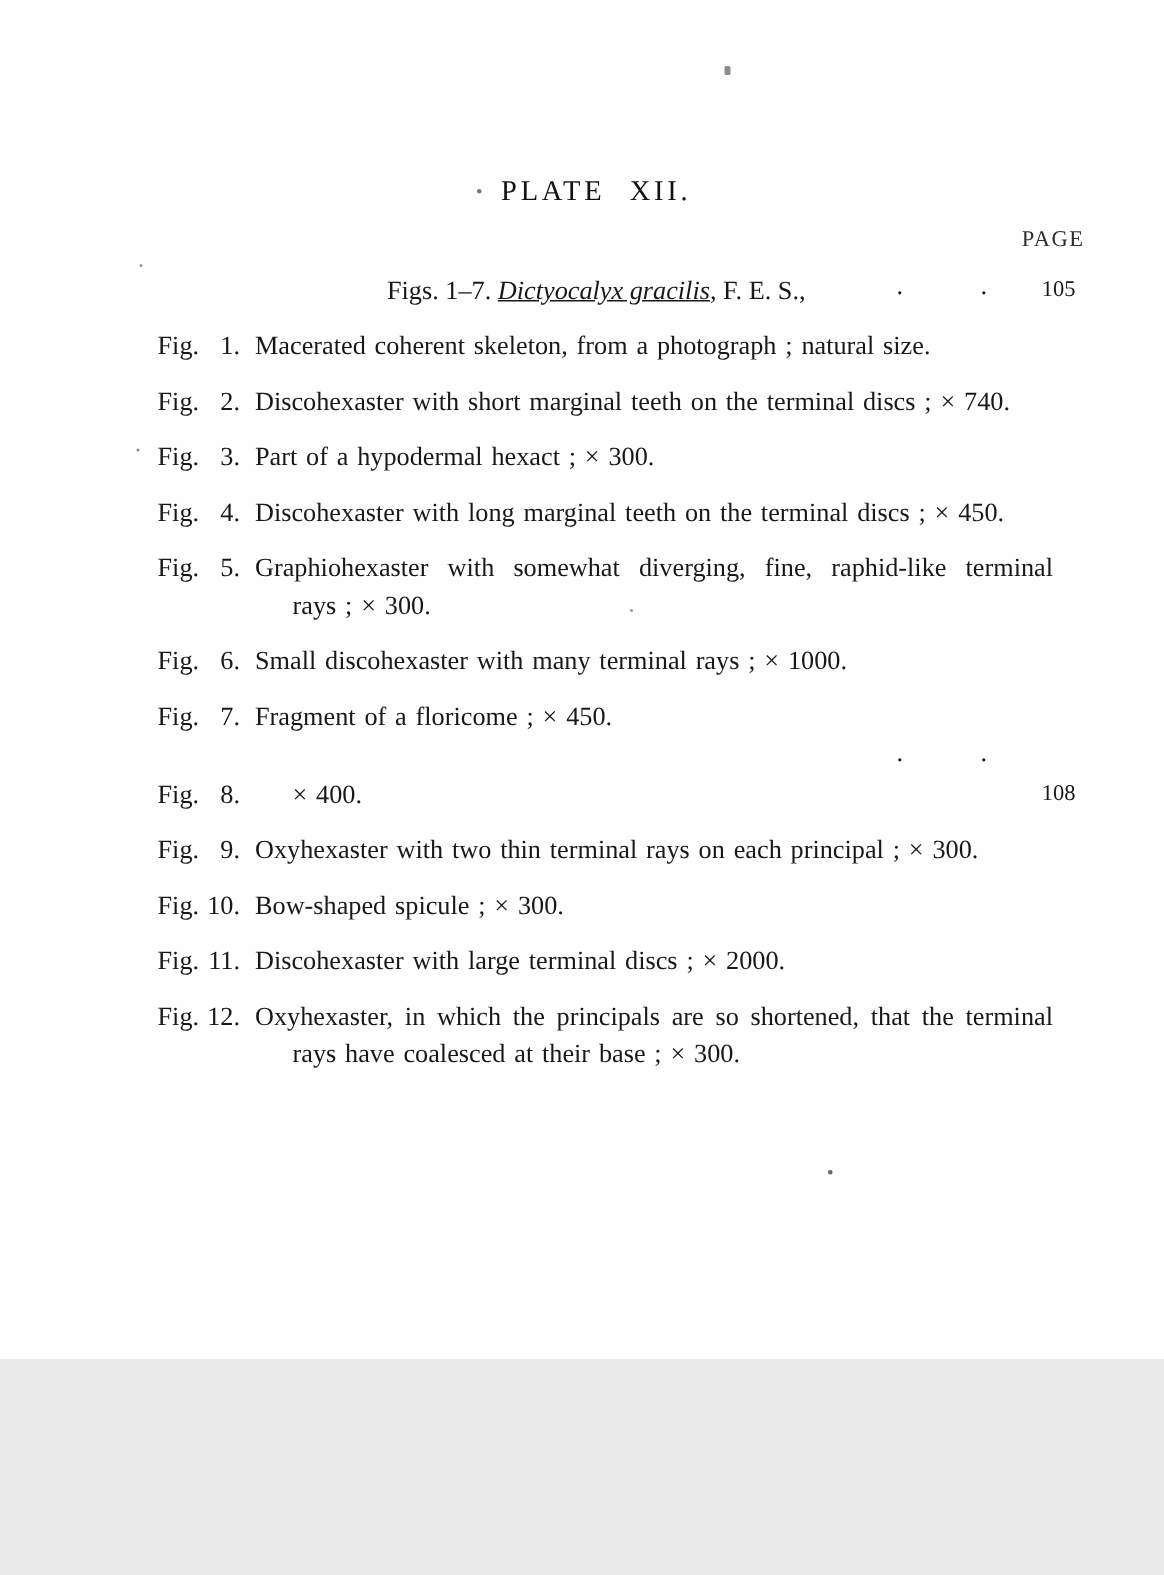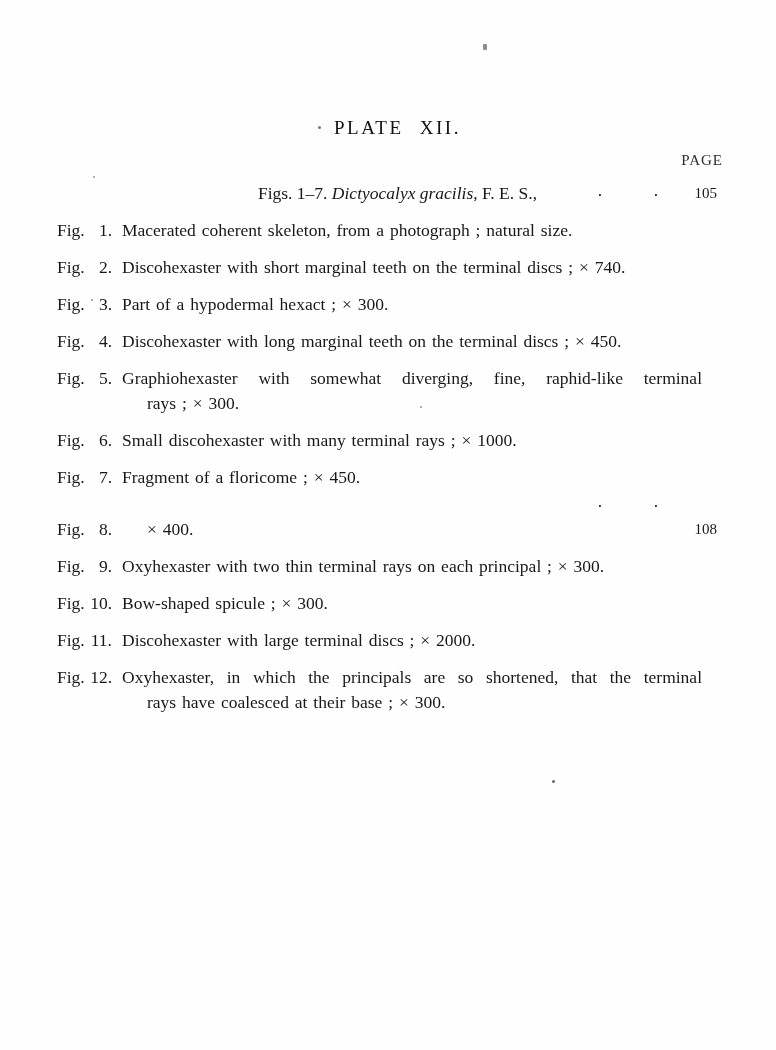--- a/index.html
+++ b/index.html
@@ -1,18 +1,18 @@
 <!DOCTYPE html>
 <html><head>
 <meta charset="utf-8">
 <style>
   html,body { margin:0; padding:0; background:#e8e8e8; }
   .page {
     position:relative;
-    width:776px; height:1050px;
+    width:776px; height:906px;
     margin:0 auto;
     background:#fefefe;
     color:#181818;
     font-family:"Liberation Serif","DejaVu Serif",serif;
     font-size:17.5px;
     overflow:hidden;
   }
   .content { padding:115px 74px 0 57px; }
 
   .plate-title {
@@ -37,31 +37,32 @@
 
   .section-heading {
     position:relative;
     line-height:25px;
     text-align:center;
     margin-top:15px;
     margin-bottom:12px;
   }
   .section + .section { margin-top:27px; }
   .heading-main { display:inline-block; transform:translateX(18px); white-space:nowrap; }
-  .species { font-style:italic; }
+  .species { font-style:italic;text-decoration:underline; }
   .leader-dot { position:absolute; bottom:3px; color:#111; }
   .dot-a { right:100px; }
   .dot-b { right:44px; }
   .heading-pagenum { position:absolute; right:-15px; top:0; font-size:15px; }
 
   .entry {
     display:flex;
     line-height:25px;
     margin-bottom:12px;
     word-spacing:1.5px;
+    margin-left:48px;
   }
   .entry-label {
     flex:0 0 55px;
     display:flex;
     justify-content:space-between;
     margin-right:10px;
   }
   .entry-text { flex:1; padding-left:25px; min-width:0; }
   .entry-text .line.first { margin-left:-25px; }
   .entry-text .line.justify { text-align:justify; text-align-last:justify; }

